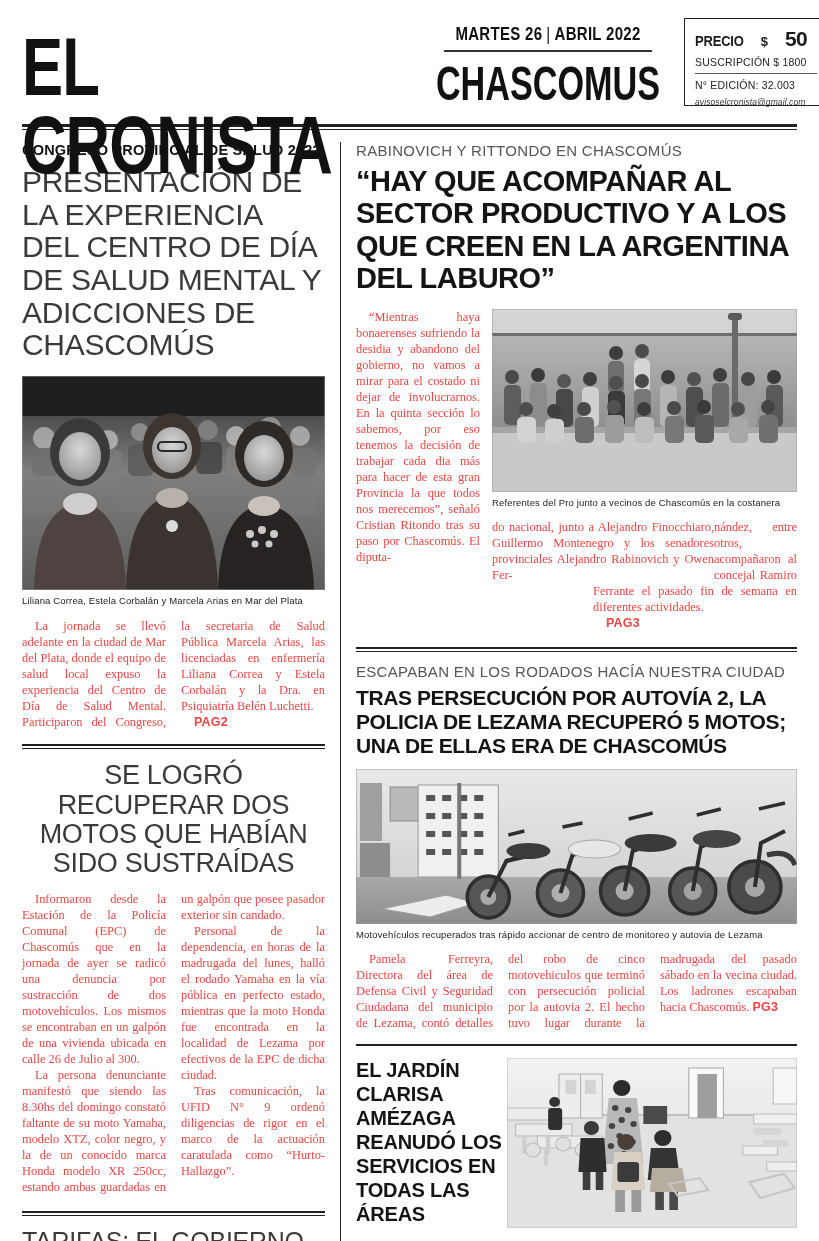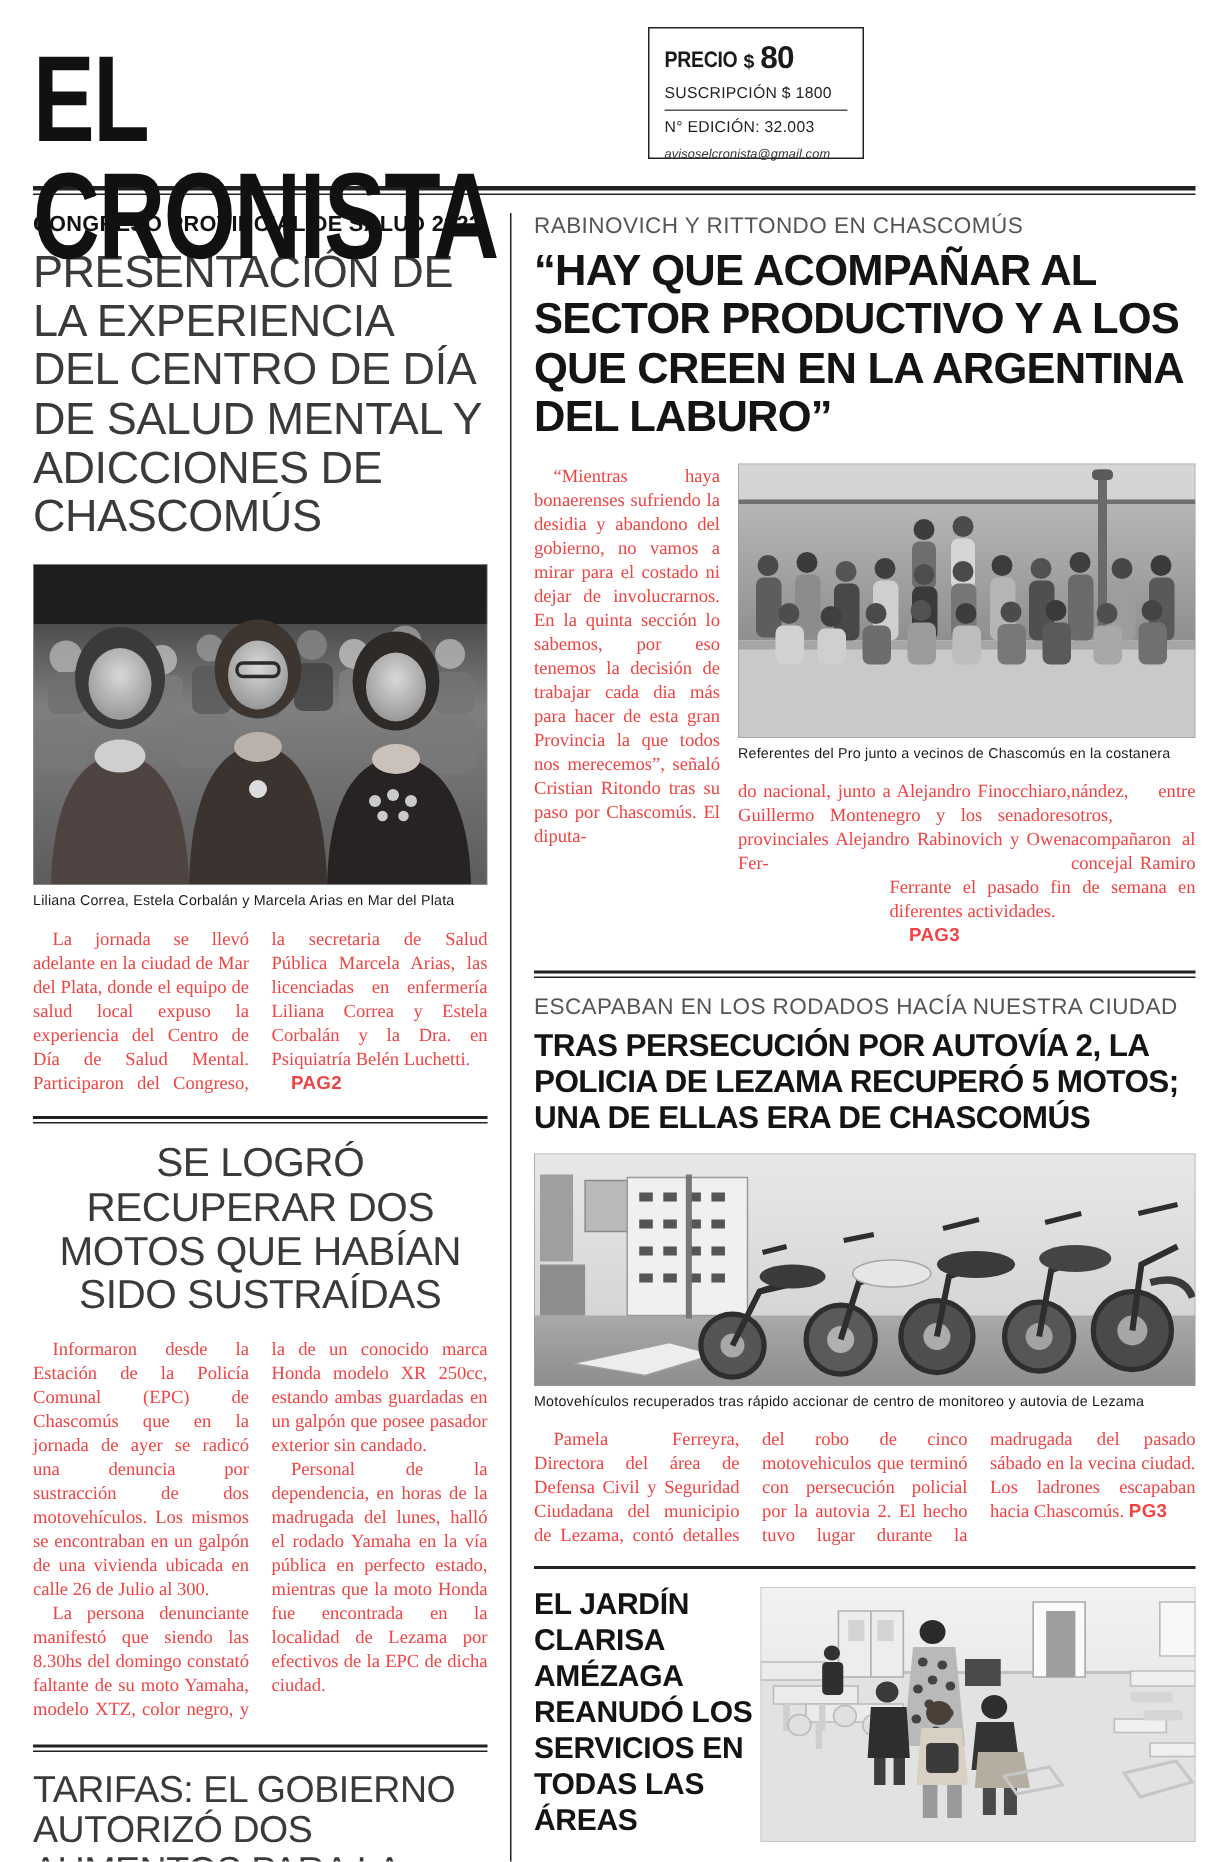--- a/index.html
+++ b/index.html
@@ -37,21 +37,21 @@
   .dateline-rule { border-top:2px solid #333; margin:11px 14px 6px 14px; }
   .city {
     font-size:36px; font-weight:700; letter-spacing:0px;
     transform:scaleX(0.95) scaleY(1.32); transform-origin:center top;
     margin-top:8px; color:#111; line-height:1;
   }
   .pricebox {
     flex:0 0 144px; border:1.5px solid #222; padding:8px 10px 7px 10px;
     margin-left:10px; height:88px;
   }
-  .price-row { display:flex; align-items:baseline; gap:4px;text-align:center; }
+  .price-row { display:flex; align-items:baseline; gap:17px;text-align:center; }
   .price-label {
     font-size:13px; font-weight:700; letter-spacing:-0.2px;
     transform:scaleY(1.15); transform-origin:left bottom;
   }
   .price-cur { font-size:13px; font-weight:700; }
   .price-val { font-size:21px; font-weight:700; letter-spacing:-0.5px; }
   .sub-line { font-size:10.5px; letter-spacing:0.2px; margin-top:5px; color:#222; }
   .pricebox-rule { border-top:1px solid #555; margin:5px 0 5px 0; }
   .ed-line { font-size:10.5px; letter-spacing:0.2px; color:#222; }
   .mail-line { font-size:8.5px; font-style:italic; margin-top:6px; color:#333; letter-spacing:0.1px; }
@@ -122,26 +122,33 @@
   .clearfix::after { content:""; display:table; clear:both; }
 </style>
 </head>
 <body>
 
 <div class="page">
 
   <div class="masthead">
     <div class="brand">EL CRONISTA</div>
 
+    <div class="datecol">
+      <div class="dateline">
+        <span>MARTES 26</span><span class="bar">|</span><span>ABRIL 2022</span>
+      </div>
+      <div class="dateline-rule"></div>
+      <div class="city">CHASCOMUS</div>
+    </div>
 
     <div class="pricebox">
       <div class="price-row">
         <span class="price-label">PRECIO</span>
         <span class="price-cur">$</span>
-        <span class="price-val">80</span>
+        <span class="price-val">50</span>
       </div>
       <div class="sub-line">SUSCRIPCIÓN $ 1800</div>
       <div class="pricebox-rule"></div>
       <div class="ed-line">N° EDICIÓN: 32.003</div>
       <div class="mail-line">avisoselcronista@gmail.com</div>
     </div>
   </div>
 
   <div class="double-rule">
     <div class="rule-thick"></div>
@@ -241,20 +248,21 @@
         <div class="rule-sec-thick"></div>
         <div class="rule-sec-thin"></div>
       </div>
 
       <div>
         <div class="head-light" style="font-size:27px;text-align:center;">SE LOGRÓ RECUPERAR DOS MOTOS QUE HABÍAN SIDO SUSTRAÍDAS</div>
         <div class="body-serif cols2" style="margin-top:12px;">
           <p>Informaron desde la Estación de la Policía Comunal (EPC) de Chascomús que en la jornada de ayer se radicó una denuncia por sustracción de dos motovehículos. Los mismos se encontraban en un galpón de una vivienda ubicada en calle 26 de Julio al 300.</p>
           <p>La persona denunciante manifestó que siendo las 8.30hs del domingo constató faltante de su moto Yamaha, modelo XTZ, color negro, y la de un conocido marca Honda modelo XR 250cc, estando ambas guardadas en un galpón que posee pasador exterior sin candado.</p>
           <p>Personal de la dependencia, en horas de la madrugada del lunes, halló el rodado Yamaha en la vía pública en perfecto estado, mientras que la moto Honda fue encontrada en la localidad de Lezama por efectivos de la EPC de dicha ciudad.</p>
+          <p>Tras comunicación, la UFID N° 9 ordenó diligencias de rigor en el marco de la actuación caratulada como “Hurto-Hallazgo”.</p>
         </div>
       </div>
 
       <div style="margin:16px 0 12px 0;">
         <div class="rule-sec-thick"></div>
         <div class="rule-sec-thin"></div>
       </div>
 
       <div>
         <div class="head-light" style="font-size:25px;">TARIFAS: EL GOBIERNO AUTORIZÓ DOS AUMENTOS PARA LA TELEFONÍA, INTERNET Y TELEVISIÓN</div>

